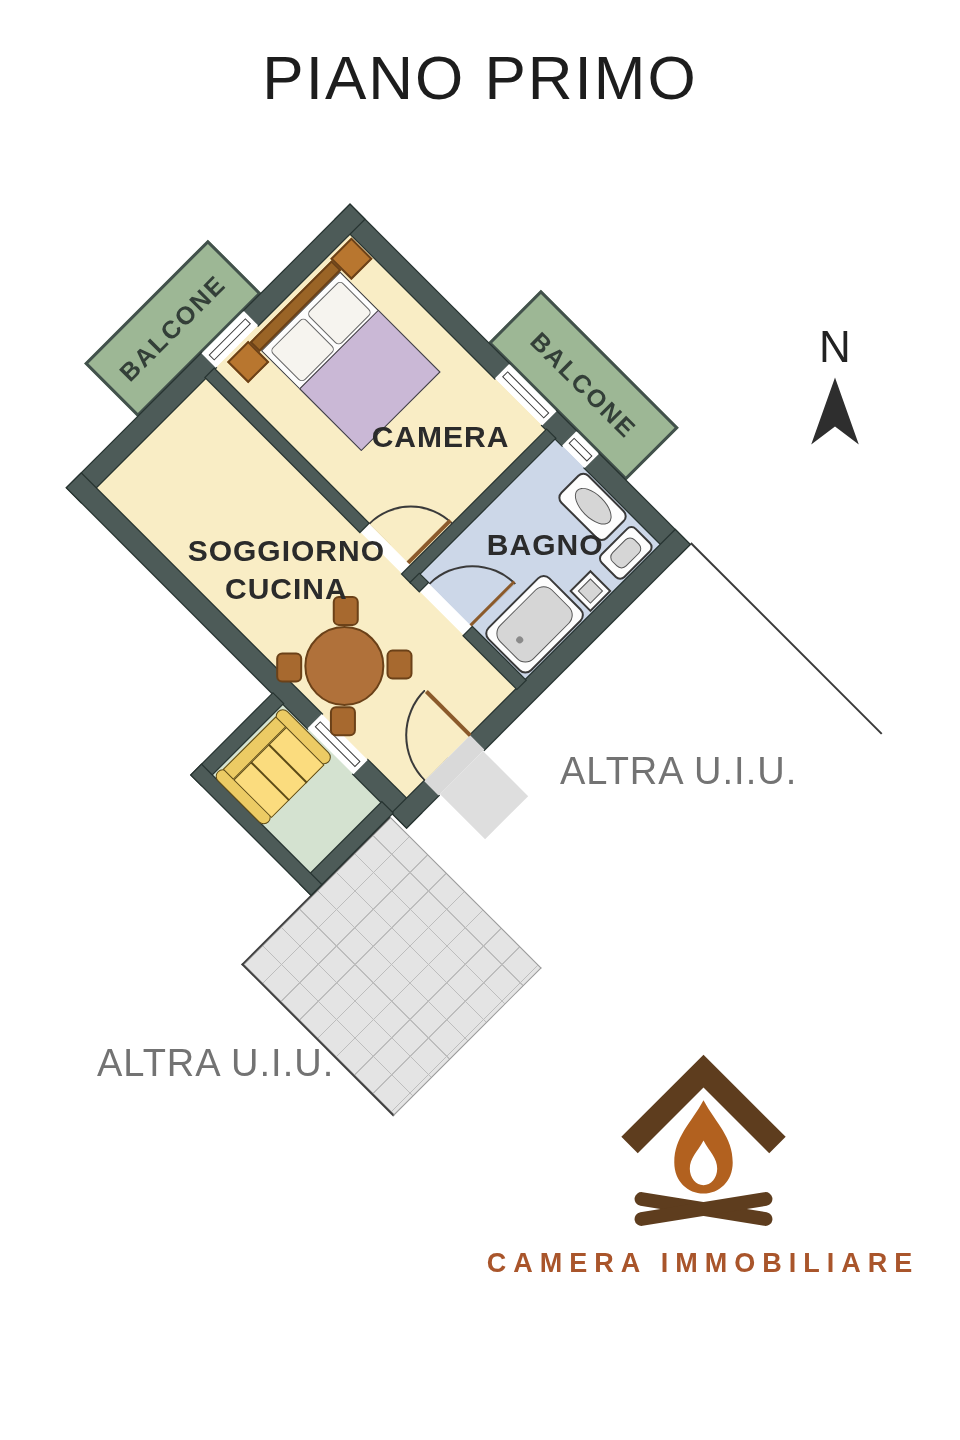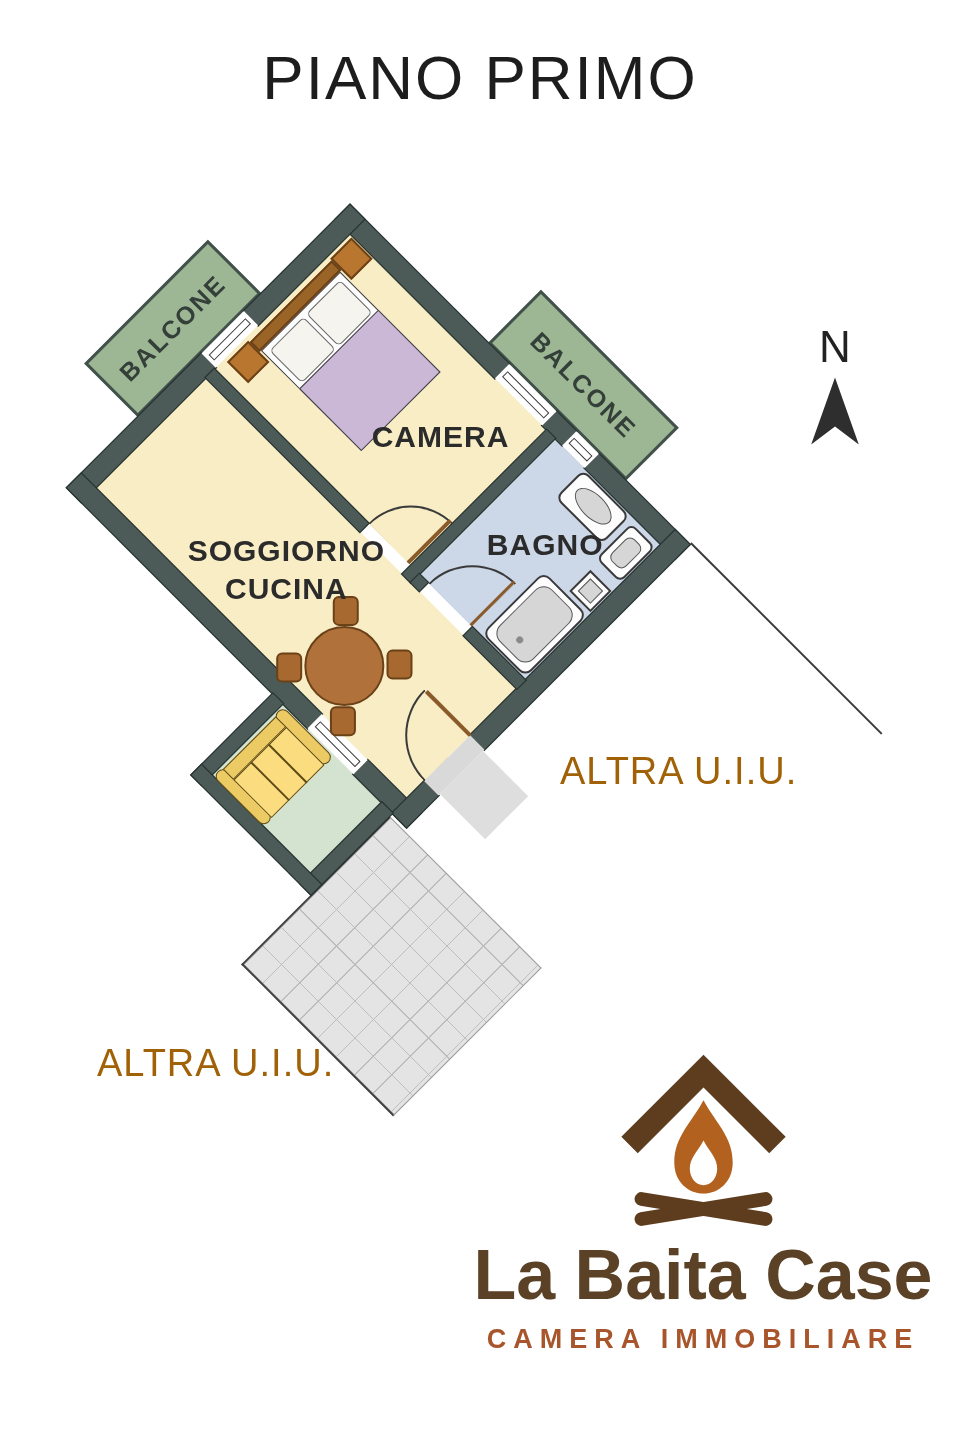--- a/index.html
+++ b/index.html
@@ -48,21 +48,21 @@
     box-sizing:border-box;
   }
   .threshold{background:#d9d9d9;}
 
   
   .wooden{background:var(--wood);border:2px solid #6b4118;box-sizing:border-box;}
   .fixture{background:#fdfdfd;border:2px solid #3a3a3a;box-sizing:border-box;}
   .fixture-inner{background:#d6d6d6;border:1.5px solid #555;box-sizing:border-box;position:absolute;}
 
   
-  .altra{position:absolute;font-size:38px;color:#a16207;letter-spacing:1px;white-space:nowrap;}
+  .altra{position:absolute;font-size:38px;color:#737373;letter-spacing:1px;white-space:nowrap;}
 
   
   #compass{position:absolute;left:800px;top:322px;width:70px;text-align:center;}
   #compass .n{font-size:44px;color:#222;font-weight:400;}
 
   
   #logo{position:absolute;left:455px;top:1020px;width:496px;text-align:center;}
   #logo .name{font-size:70px;font-weight:700;color:var(--logo-brown);line-height:1;margin-top:6px;}
   #logo .tagline{font-size:27px;font-weight:700;color:var(--logo-orange);letter-spacing:7px;margin-top:14px;}
 </style>
@@ -189,15 +189,14 @@
 </div>
 
 <div id="logo">
   <svg width="225" height="210" viewBox="0 0 200 230">
     <polygon points="10,128 100,38 190,128 172,146 100,74 28,146" fill="#5e3d1e"></polygon>
     <path d="M100,88 C86,114 68,128 68,156 C68,177 83,190 100,190 C117,190 132,177 132,156 C132,128 114,114 100,88 Z" fill="var(--flame)"></path>
     <path d="M100,132 C93,145 85,151 85,163 C85,173 92,181 100,181 C108,181 115,173 115,163 C115,151 107,145 100,132 Z" fill="#ffffff"></path>
     <line x1="32" y1="196" x2="168" y2="218" stroke="#5e3d1e" stroke-width="15" stroke-linecap="round"></line>
     <line x1="32" y1="218" x2="168" y2="196" stroke="#5e3d1e" stroke-width="15" stroke-linecap="round"></line>
   </svg>
-  <div class="name">La Baita Case</div>
   <div class="tagline">CAMERA IMMOBILIARE</div>
 </div>
 
 </body></html>

